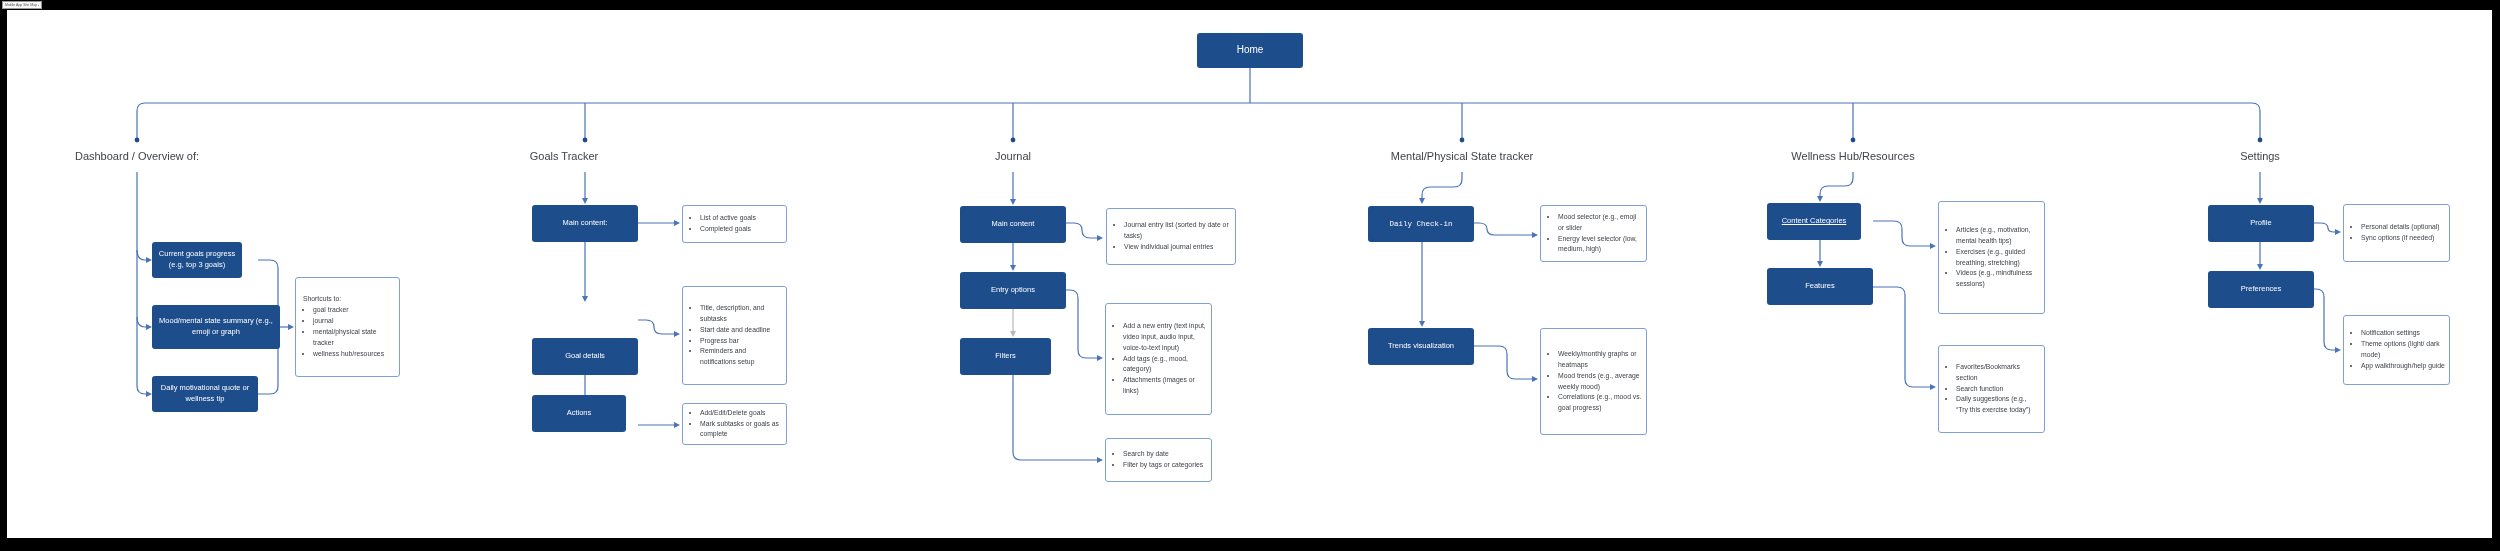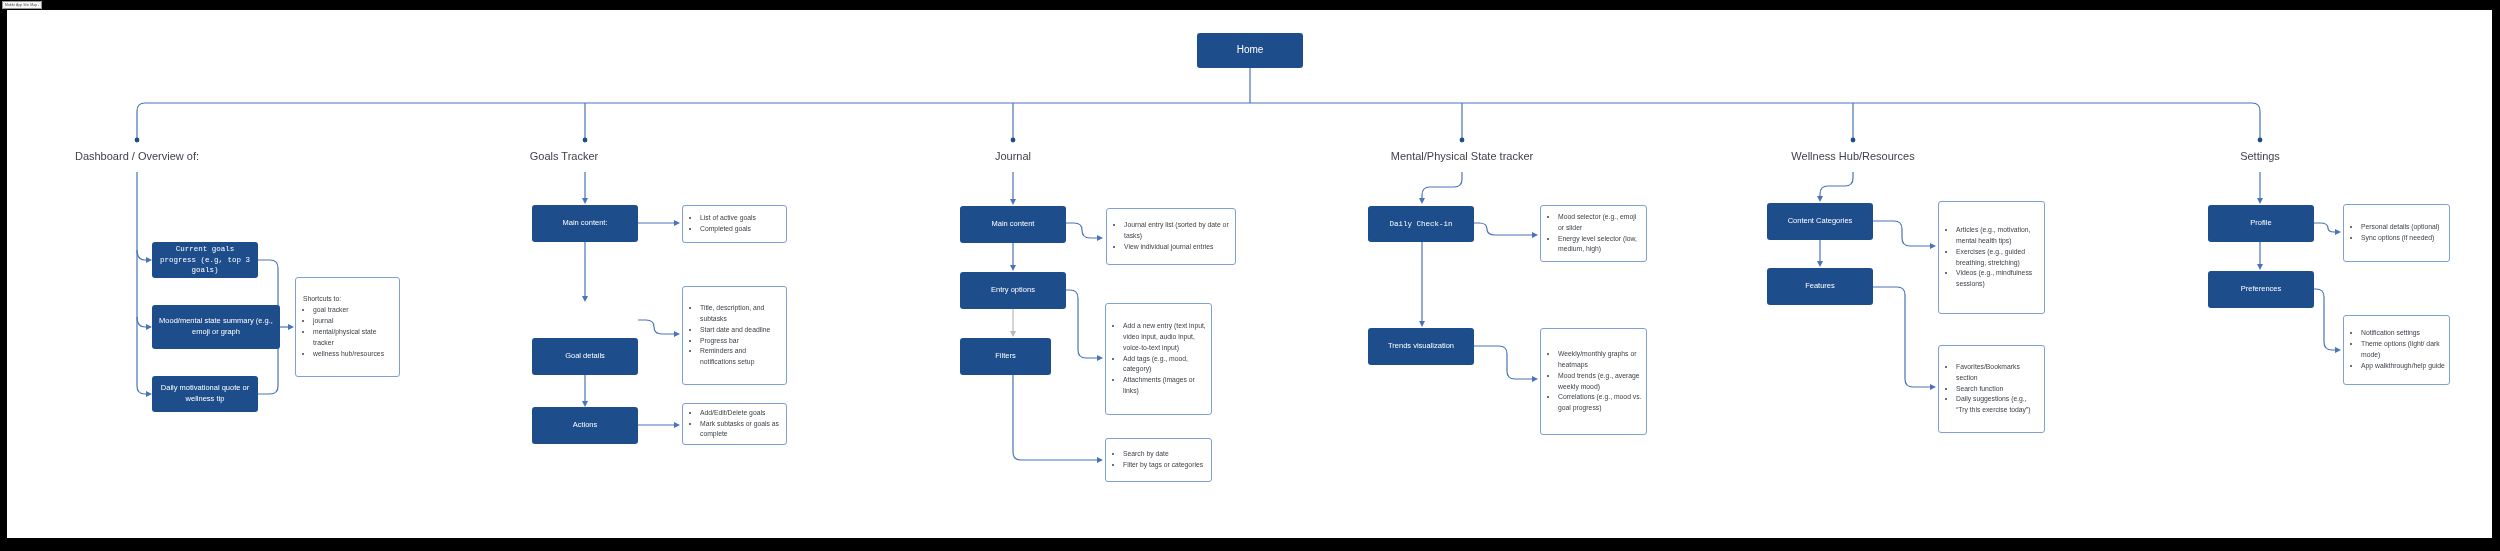--- a/index.html
+++ b/index.html
@@ -129,36 +129,36 @@
 
   <div class="node home" style="left:1197px;top:33px;width:106px;height:35px;">Home</div>
 
   <div class="col-label" style="left:-23px;top:150px;">Dashboard / Overview of:</div>
   <div class="col-label" style="left:404px;top:150px;">Goals Tracker</div>
   <div class="col-label" style="left:853px;top:150px;">Journal</div>
   <div class="col-label" style="left:1302px;top:150px;">Mental/Physical State tracker</div>
   <div class="col-label" style="left:1693px;top:150px;">Wellness Hub/Resources</div>
   <div class="col-label" style="left:2100px;top:150px;">Settings</div>
 
-  <div class="node" style="left:152px;top:242px;width:106px;height:36px;font-family:Liberation Mono, monospace;">Current goals progress (e.g, top 3 goals)</div>
+  <div class="node" style="left:152px;top:242px;width:90px;height:36px;">Current goals progress (e.g, top 3 goals)</div>
   <div class="node" style="left:152px;top:305px;width:128px;height:44px;">Mood/mental state summary (e.g., emoji or graph</div>
   <div class="node" style="left:152px;top:376px;width:106px;height:36px;">Daily motivational quote or wellness tip</div>
   <div class="detail" style="left:295px;top:277px;width:105px;height:100px;">
     <div class="detail-head">Shortcuts to:</div>
     <ul>
       <li>goal tracker</li>
       <li>journal</li>
       <li>mental/physical state tracker</li>
       <li>wellness hub/resources</li>
     </ul>
   </div>
 
   <div class="node" style="left:532px;top:205px;width:106px;height:37px;">Main content:</div>
   <div class="node" style="left:532px;top:302px;width:106px;height:37px;margin-top:36px;">Goal details</div>
-  <div class="node" style="left:532px;top:407px;width:106px;height:37px;">Actions</div>
+  <div class="node" style="left:532px;top:395px;width:94px;height:37px;">Actions</div>
   <div class="detail" style="left:682px;top:205px;width:105px;height:38px;">
     <ul>
       <li>List of active goals</li>
       <li>Completed goals</li>
     </ul>
   </div>
   <div class="detail" style="left:682px;top:286px;width:105px;height:99px;">
     <ul>
       <li>Title, description, and subtasks</li>
       <li>Start date and deadline</li>
@@ -205,21 +205,21 @@
     </ul>
   </div>
   <div class="detail" style="left:1540px;top:328px;width:107px;height:107px;">
     <ul>
       <li>Weekly/monthly graphs or heatmaps</li>
       <li>Mood trends (e.g., average weekly mood)</li>
       <li>Correlations (e.g., mood vs. goal progress)</li>
     </ul>
   </div>
 
-  <div class="node" style="left:1767px;top:203px;width:106px;height:37px;">Content Categories</div>
+  <div class="node" style="left:1767px;top:203px;width:94px;height:37px;text-decoration:underline;">Content Categories</div>
   <div class="node" style="left:1767px;top:268px;width:106px;height:37px;">Features</div>
   <div class="detail" style="left:1938px;top:201px;width:107px;height:113px;">
     <ul>
       <li>Articles (e.g., motivation, mental health tips)</li>
       <li>Exercises (e.g., guided breathing, stretching)</li>
       <li>Videos (e.g., mindfulness sessions)</li>
     </ul>
   </div>
   <div class="detail" style="left:1938px;top:345px;width:107px;height:88px;">
     <ul>

